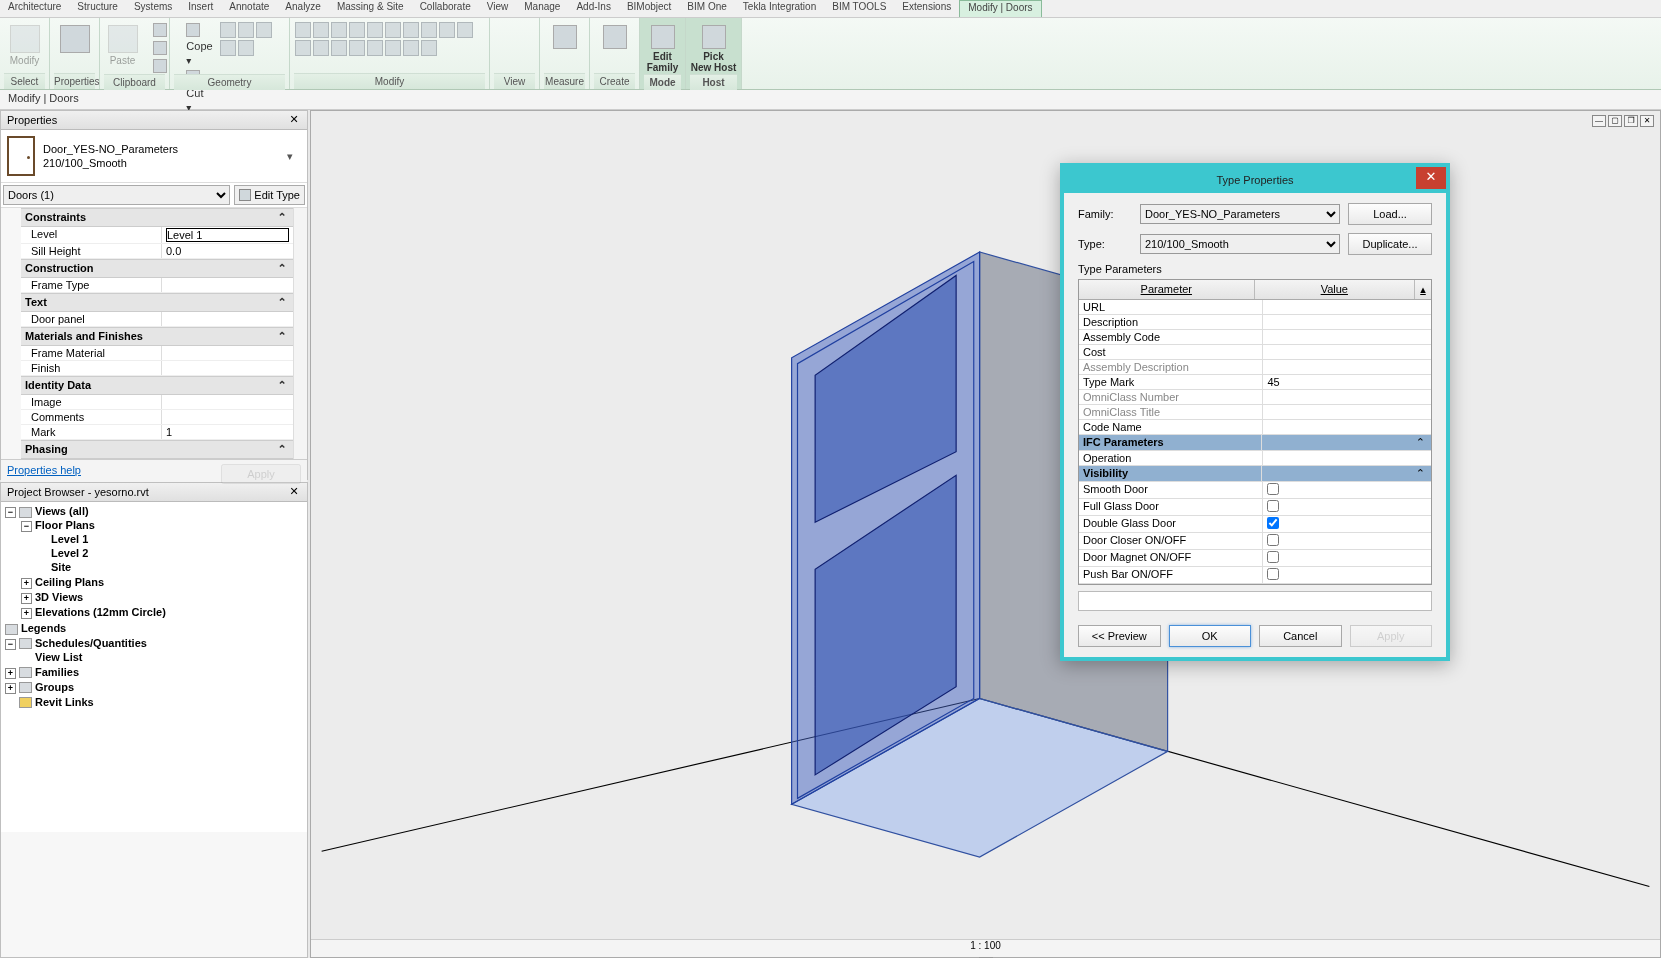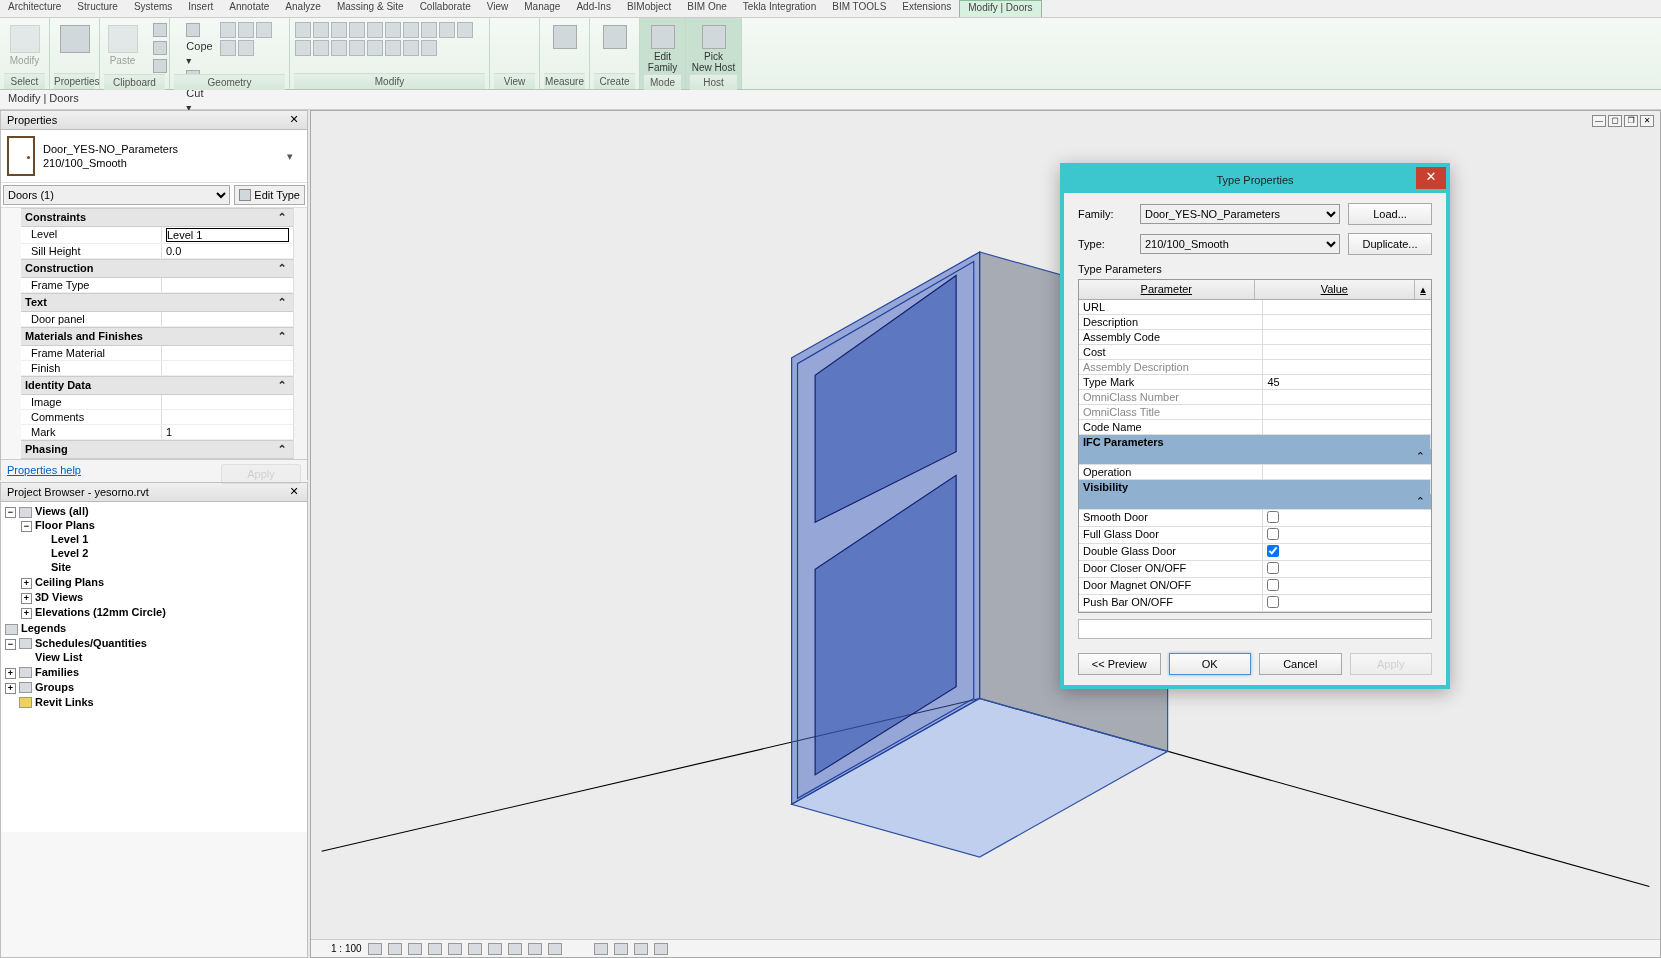--- a/index.html
+++ b/index.html
@@ -14,21 +14,21 @@
 .ribbon { height: 72px; background: linear-gradient(#f4f9f5,#e8f2ea); border-bottom: 1px solid #b0c8b5; display: flex; }
 .ribbon-group { border-right: 1px solid #c5d8ca; padding: 2px 4px 0 4px; display: flex; flex-direction: column; align-items: center; justify-content: space-between; position: relative; }
 .ribbon-group-label { font-size: 10px; color: #555; text-align: center; padding: 2px 0; width: 100%; background: linear-gradient(#e4f0e6,#d6e7da); border-top: 1px solid #d0dfd4; }
 .ribbon-group-body { display: flex; align-items: flex-start; gap: 4px; height: 54px; padding: 2px; }
 .rbtn { display: flex; flex-direction: column; align-items: center; padding: 2px 4px; cursor: pointer; border: 1px solid transparent; }
 .rbtn.large { width: 46px; }
 .rbtn .ricon { width: 24px; height: 24px; background: #d0d8dc; border: 1px solid #aaa; }
 .rbtn.large .ricon { width: 30px; height: 28px; }
 .rbtn .rlabel { font-size: 10px; color: #333; margin-top: 2px; text-align: center; line-height: 11px; }
 .rbtn.dim { opacity: 0.45; }
-.darker { background: #c8e0cf; }
+.darker { background: #c8e0cf; font-weight: bold; }
 .mini-row { display: flex; flex-direction: column; gap: 2px; }
 .mini { display: flex; align-items: flex-start; gap: 3px; font-size: 10px; color: #333; padding: 1px 3px; flex-direction: column; }
 .mini .mi { width: 14px; height: 14px; background: #d0d8dc; border: 1px solid #aaa; }
 .icon-grid { display: flex; gap: 2px; flex-wrap: wrap; width: 56px; }
 .icon-grid .sb { width: 16px; height: 16px; background: #d4dcde; border: 1px solid #b0b8bb; }
 
 
 .modify-bar { height: 20px; background: #f4f4f4; border-bottom: 1px solid #ccc; padding: 2px 8px; font-size: 11px; color: #333; }
 
 
@@ -73,21 +73,21 @@
 .tree .ti.sheet { background: #fff; }
 .tree .ti.link { background: #f0d060; }
 
 
 .viewport { position: absolute; left: 310px; top: 110px; right: 0; bottom: 0; background: #ececec; border: 1px solid #aaa; }
 .viewport .wincontrols { position: absolute; right: 6px; top: 4px; display: flex; gap: 2px; }
 .viewport .wincontrols span { width: 14px; height: 12px; border: 1px solid #888; background: #f4f4f4; font-size: 8px; text-align: center; line-height: 10px; cursor: pointer; }
 .view-canvas { width: 100%; height: 100%; }
 
 
-.viewbar { position: absolute; bottom: 0; left: 0; right: 0; height: 18px; background: #f4f4f4; border-top: 1px solid #ccc; display: flex; align-items: center; padding: 0 20px; gap: 6px; }
+.viewbar { position: absolute; bottom: 0; left: 0; right: 0; height: 18px; background: #f4f4f4; border-top: 1px solid #ccc; display: flex; align-items: center; padding: 0 20px; gap: 6px; flex-direction: column; }
 .viewbar .scale { font-size: 10px; }
 .viewbar .vi { width: 14px; height: 12px; background: #d8dce0; border: 1px solid #999; }
 
 
 .dialog { position: absolute; left: 1060px; top: 163px; width: 390px; background: #f0f0f0; border: 4px solid #3cc7cf; box-shadow: 0 4px 18px rgba(0,0,0,0.3); }
 .dialog .titlebar { height: 26px; background: #3cc7cf; display: flex; align-items: center; justify-content: center; color: #222; position: relative; font-size: 12px; }
 .dialog .titlebar .dclose { position: absolute; right: 0; top: 0; width: 30px; height: 22px; background: #c84030; color: #fff; text-align: center; line-height: 20px; cursor: pointer; font-size: 13px; }
 .dialog .body { padding: 10px 14px; }
 .dlg-row { display: flex; align-items: center; margin-bottom: 8px; gap: 8px; }
 .dlg-row label { width: 54px; }
@@ -100,21 +100,21 @@
 .tp-head { display: flex; background: linear-gradient(#f4f4f4,#e4e4e4); border-bottom: 1px solid #aaa; }
 .tp-head div { padding: 3px 4px; text-align: center; border-right: 1px solid #bbb; text-decoration: underline; }
 .tp-head .c1 { flex: 1.1; }
 .tp-head .c2 { flex: 1; }
 .tp-head .sc { width: 16px; border-right: none; }
 .tp-body { max-height: 312px; overflow-y: scroll; }
 .tp-row { display: flex; border-bottom: 1px solid #ddd; }
 .tp-row .c1 { flex: 1.1; padding: 1px 4px; border-right: 1px solid #ddd; }
 .tp-row .c2 { flex: 1; padding: 1px 4px; }
 .tp-row.gray .c1 { color: #888; }
-.tp-row.sect { background: #90b0d0; flex-direction: column; }
+.tp-row.sect { background: #90b0d0; }
 .tp-row.sect .c1 { font-weight: bold; color: #000; }
 .tp-row.sect .c2 { text-align: right; padding-right: 6px; }
 .tp-row .cb { width: 12px; height: 12px; }
 
 .textarea-slot { border: 1px solid #bbb; height: 20px; margin-top: 6px; background: #fff; }
 
 .dlg-buttons { display: flex; gap: 8px; margin-top: 14px; justify-content: flex-end; }
 .dlg-buttons button.primary { border: 1px solid #4a90d8; box-shadow: 0 0 3px rgba(74,144,216,0.6); }
 .dlg-buttons button:disabled { opacity: 0.5; }
 .dlg-buttons .prev { margin-right: auto; }

